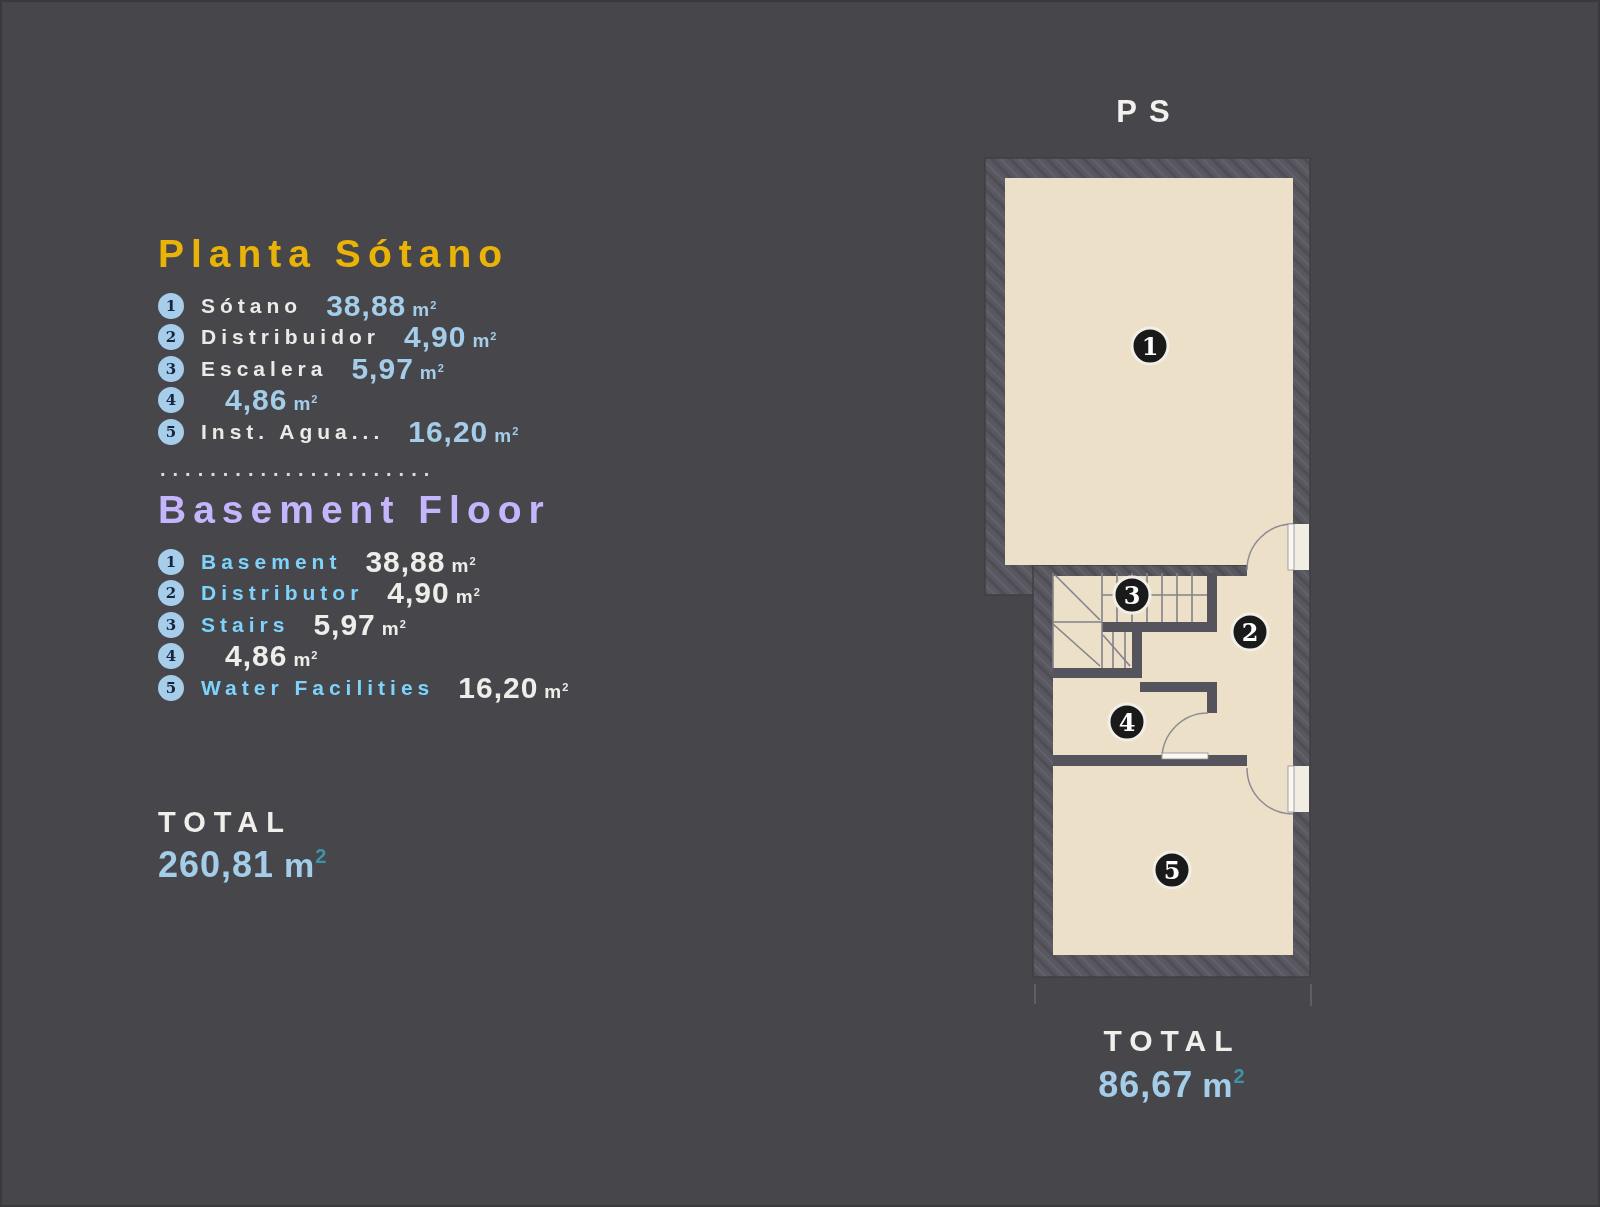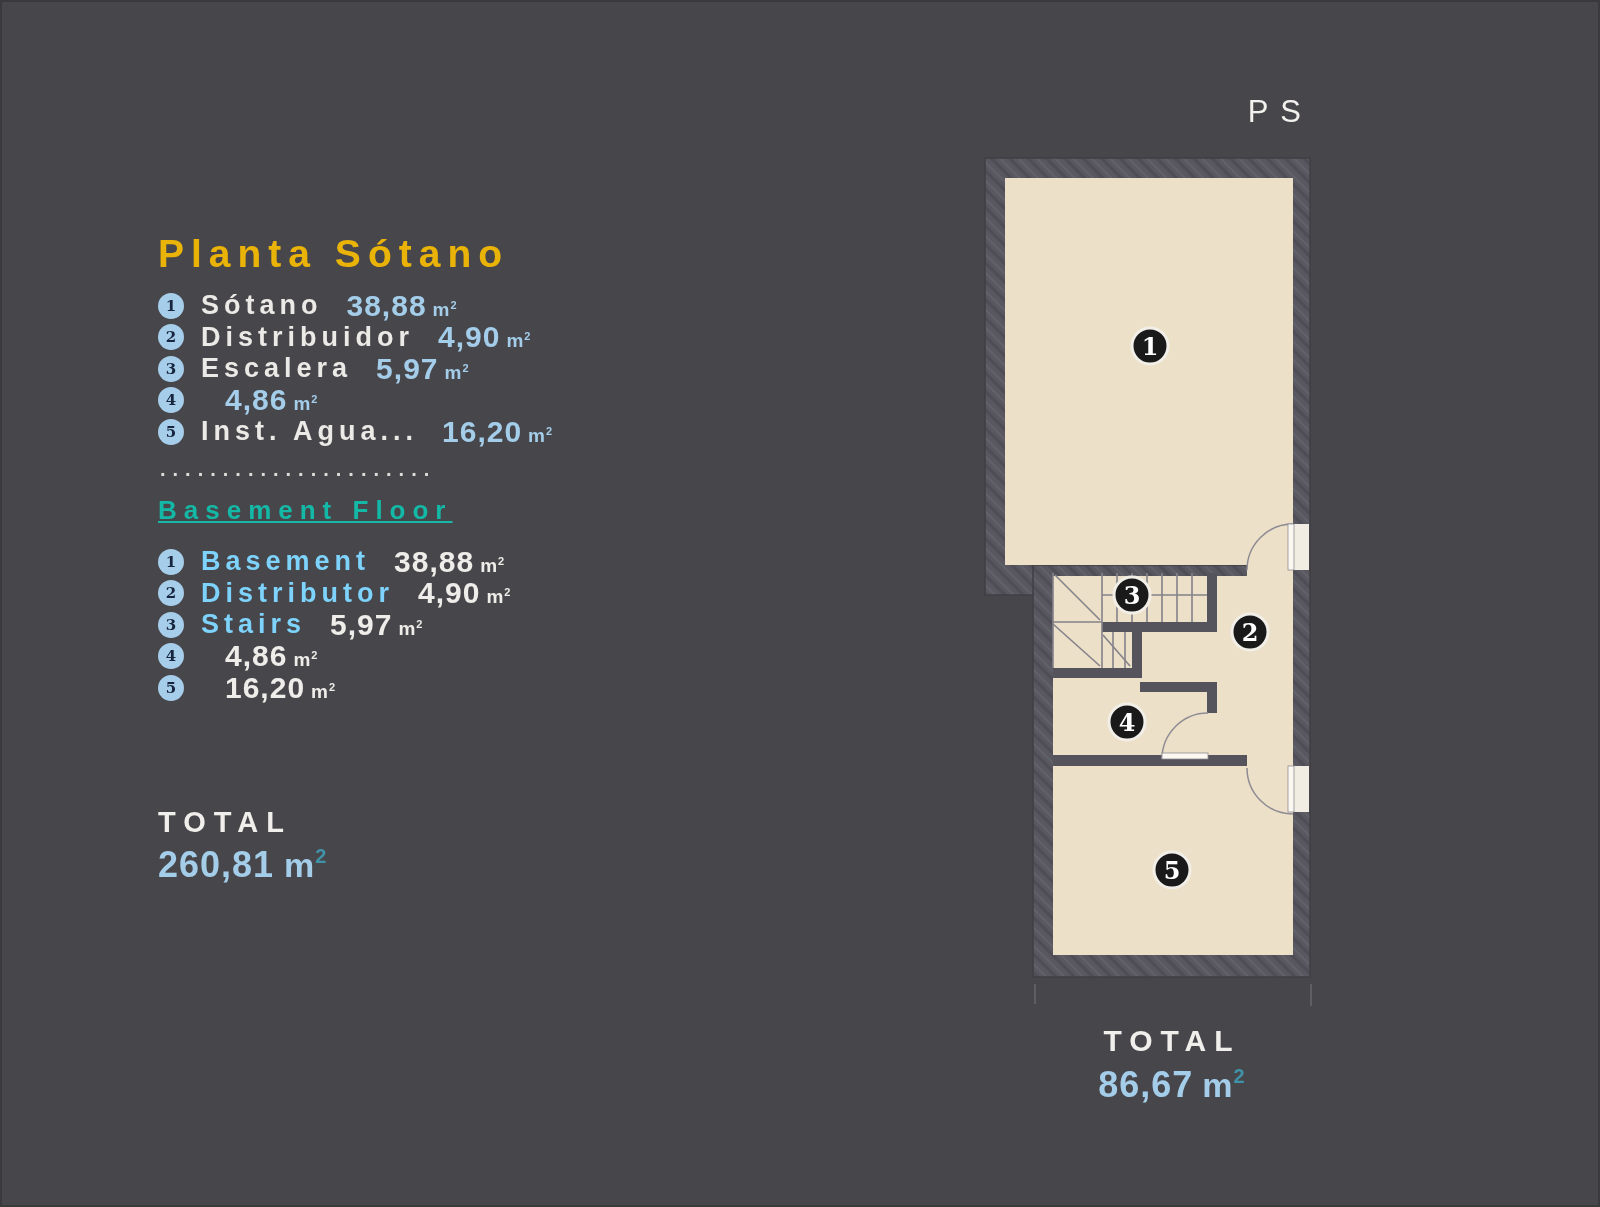--- a/index.html
+++ b/index.html
@@ -14,35 +14,35 @@
   .abs{position:absolute;}
 
   
   .title-es{
     left:158px;top:232px;
     font-size:39px;font-weight:bold;letter-spacing:7px;
     color:#eab308;line-height:44px;white-space:nowrap;
   }
   .title-en{
     left:158px;top:488px;
-    font-size:26px;font-weight:bold;letter-spacing:7px;
-    color:#14b8a6;line-height:44px;white-space:nowrap;text-decoration:underline;
+    font-size:39px;font-weight:bold;letter-spacing:7px;
+    color:#c4b5fd;line-height:44px;white-space:nowrap;
   }
   .list{left:158px;display:flex;flex-direction:column;}
   .list-es{top:292px;}
   .list-en{top:548px;}
   .row{display:flex;align-items:center;height:27px;margin-bottom:4.5px;white-space:nowrap;}
   .bullet{
     width:26px;height:26px;border-radius:50%;
     background:#a6cde9;color:#17263e;
     display:inline-flex;align-items:center;justify-content:center;
     font-family:"DejaVu Serif", serif;font-weight:bold;font-size:15px;
     margin-right:17px;flex:0 0 auto;
   }
-  .lbl{font-size:27px;font-weight:bold;letter-spacing:5px;}
+  .lbl{font-size:21px;font-weight:bold;letter-spacing:5px;}
   .lbl.w{color:#eceae6;}
   .lbl.b{color:#7dd3fc;}
   .val{font-size:30px;font-weight:bold;letter-spacing:1px;margin-left:24px;}
   .val.b{color:#a4cdea;}
   .val.w{color:#efedE9;color:#efede9;}
   .unit{font-size:19px;margin-left:6px;}
   .unit sup{font-size:11px;}
 
   .dots{
     left:160px;top:456px;
@@ -58,22 +58,22 @@
   .total-value{
     left:158px;top:838px;
     font-size:36px;font-weight:bold;letter-spacing:1px;
     color:#a4cdea;line-height:40px;text-align:right;
   }
   .total-value .m{font-size:34px;margin-left:10px;}
   .total-value sup{font-size:20px;color:#3f92a8;position:relative;top:-2px;}
 
   
   .ps-label{
-    left:985px;top:94px;width:328px;text-align:right;
-    font-size:31px;font-weight:normal;letter-spacing:12px;
+    left:985px;top:94px;width:328px;text-align:center;
+    font-size:31px;font-weight:bold;letter-spacing:12px;
     color:#f3f1ed;line-height:36px;
   }
   .plan-total-label{
     left:1033px;top:1024px;width:278px;text-align:center;
     font-size:30px;font-weight:bold;letter-spacing:8px;
     color:#f1efeb;line-height:34px;
   }
   .plan-total-value{
     left:1033px;top:1058px;width:278px;text-align:center;
     font-size:36px;font-weight:bold;letter-spacing:1px;
@@ -139,20 +139,21 @@
     <span class="bullet">3</span>
     <span class="lbl b">Stairs</span>
     <span class="val w"><span>5,97</span><span class="unit"><span>m</span><sup>2</sup></span></span>
   </div>
   <div class="row">
     <span class="bullet">4</span>
     <span class="val w"><span>4,86</span><span class="unit"><span>m</span><sup>2</sup></span></span>
   </div>
   <div class="row">
     <span class="bullet">5</span>
+    <span class="lbl b">Water Facilities</span>
     <span class="val w"><span>16,20</span><span class="unit"><span>m</span><sup>2</sup></span></span>
   </div>
 </div>
 
 <div class="abs total-label">TOTAL</div>
 <div class="abs total-value"><span>260,81</span><span class="m"><span>m</span><sup>2</sup></span></div>
 
 <div class="abs ps-label">PS</div>
 
 <svg class="abs plan-svg" width="380" height="880" viewBox="950 140 380 880" xmlns="http://www.w3.org/2000/svg">

